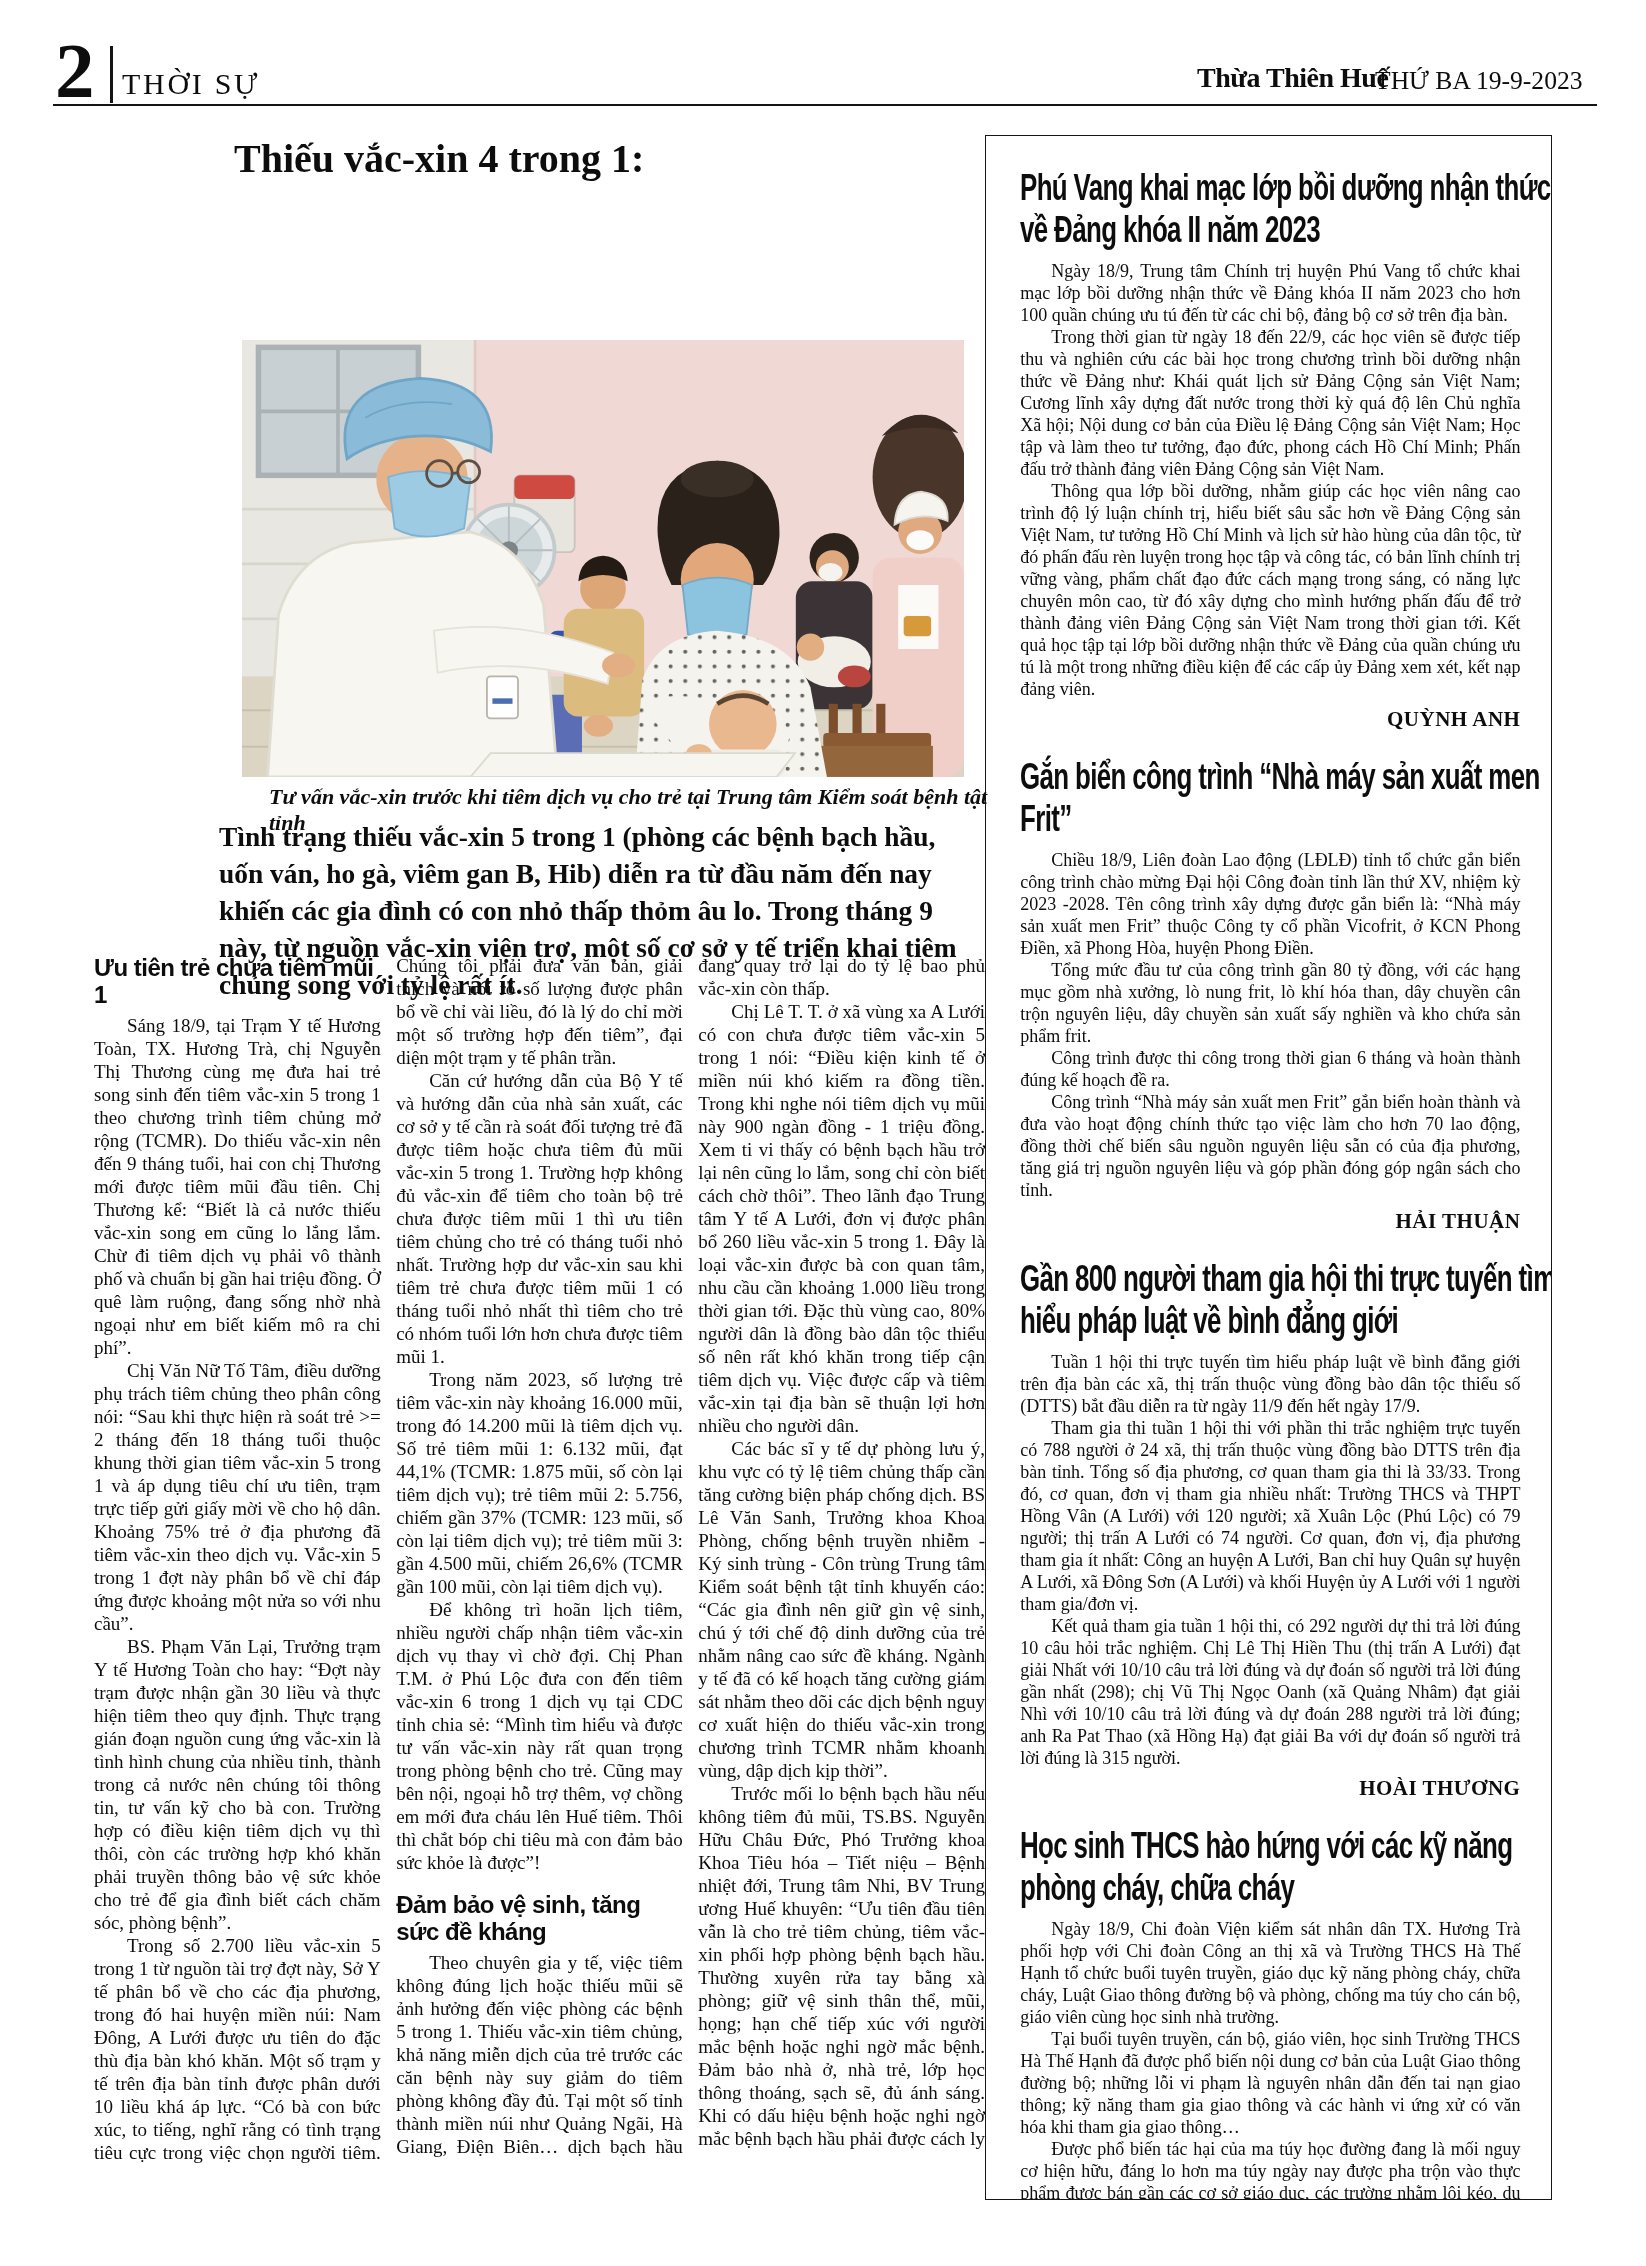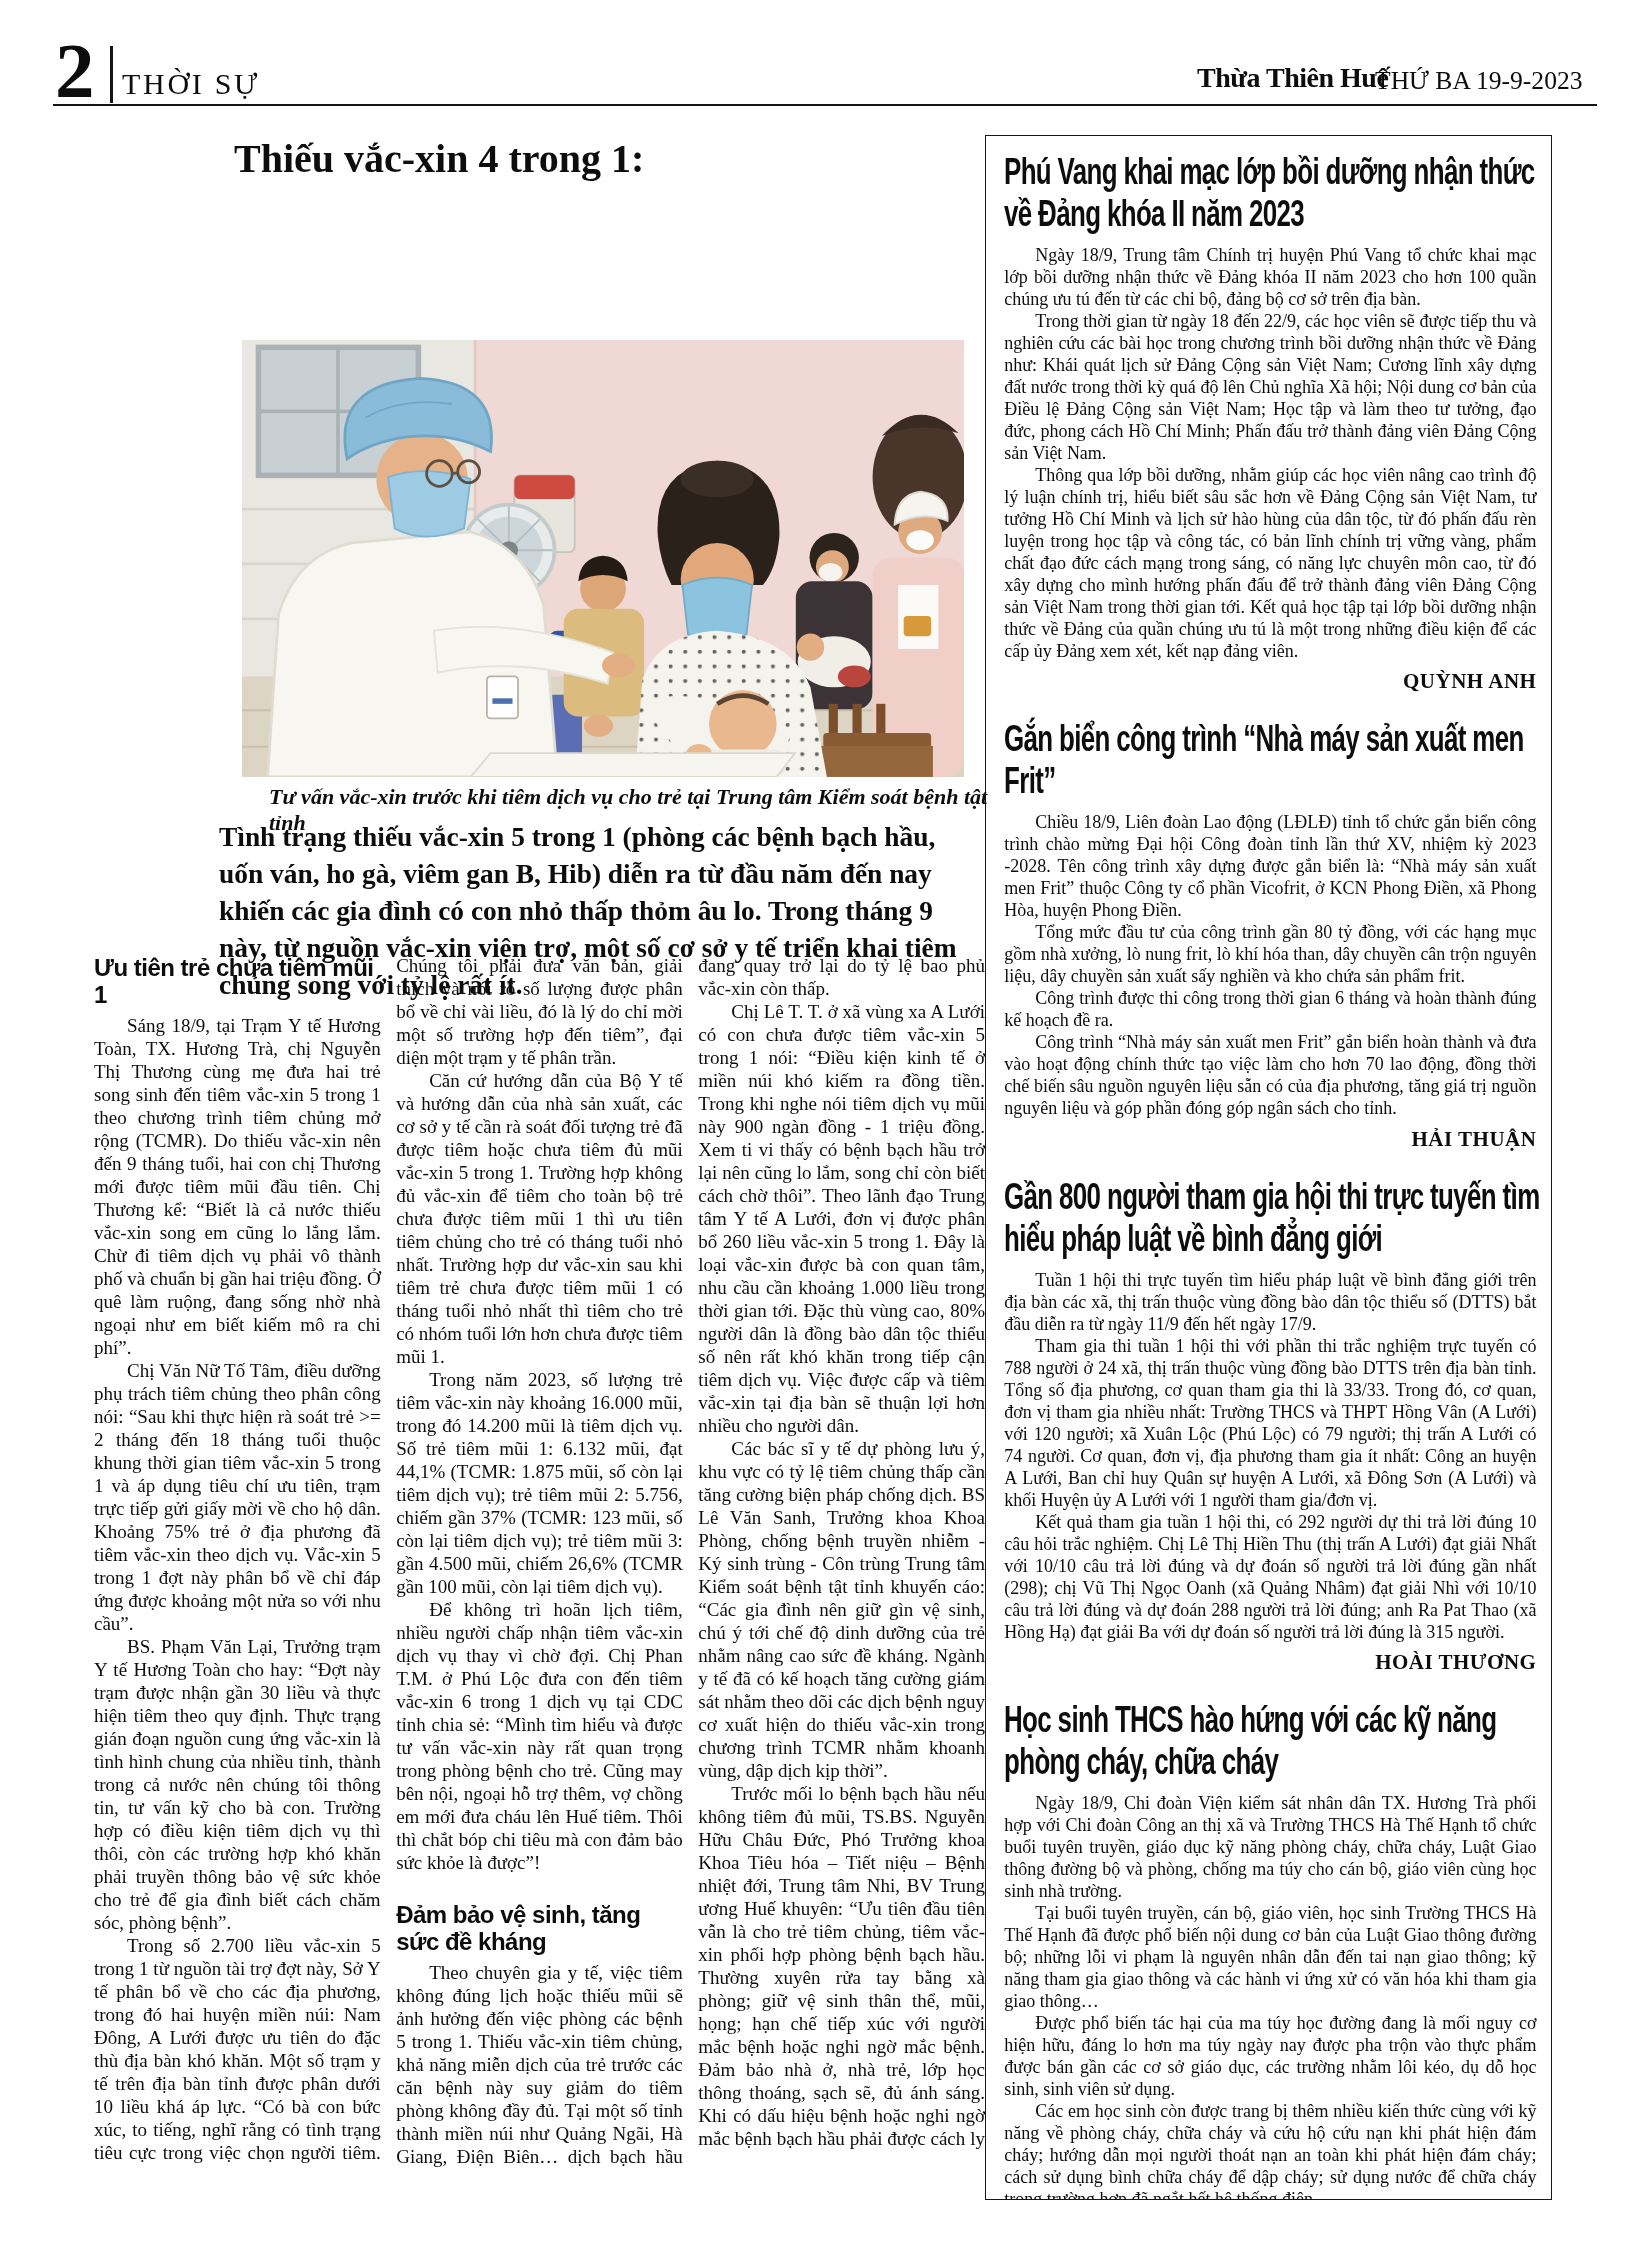--- a/index.html
+++ b/index.html
@@ -19,27 +19,27 @@
   .kicker{position:absolute;left:234px;top:137px;font:bold 40px/1.1 "Liberation Serif",serif;}
   .headline-wrap{position:absolute;left:217px;top:194px;width:775px;height:111px;}
   .headline-text{font-family:"Liberation Sans",sans-serif;font-weight:bold;font-size:108px;fill:#000;}
   .photo-box{position:absolute;left:242px;top:340px;width:722px;height:437px;background:#e9e1da;}
   .caption{position:absolute;left:245px;top:784px;width:742px;font:italic bold 22px/1.2 "Liberation Serif",serif;margin-left:24px;}
   .lead{position:absolute;left:219px;top:819px;width:766px;font:bold 27.4px/37px "Liberation Serif",serif;text-align:left;}
   .body-cols{position:absolute;left:94px;top:954px;width:891px;height:1229px;
              column-count:3;column-gap:15.5px;column-fill:auto;overflow:hidden;
              font:19px/23px "Liberation Serif",serif;text-align:justify;}
   .subhead{font:bold 24px/27.4px "Liberation Sans",sans-serif;letter-spacing:-0.5px;margin:0 0 5.5px 0;text-align:left;}
-  .subhead.second{margin-top:27px;margin-bottom:5.5px;}
+  .subhead.second{margin-top:17px;margin-bottom:5.5px;}
   p.mpara{margin:0;text-indent:33px;}
 
   
   .side-box{position:absolute;left:985px;top:135px;width:567px;height:2065px;border:1.8px solid #161616;
             box-sizing:border-box;padding:14.6px 14.6px 0 18.3px;overflow:hidden;}
-  .side-article{margin:0;}
+  .side-article{margin:16px;}
   .side-title{font:bold 37px/42px "Liberation Sans",sans-serif;letter-spacing:-0.9px;margin:0 0 9.1px 0;
               width:777px;transform:scaleX(0.70);transform-origin:left top;text-align:left;}
   .side-article + .side-article .side-title{margin-top:24px;}
   p.spara{margin:0;text-indent:31px;font:18px/22px "Liberation Serif",serif;text-align:justify;}
   .side-author{text-align:right;font:bold 21px/1.2 "Liberation Serif",serif;margin:7.3px 0 1.8px 0;letter-spacing:0.5px;}
 </style>
 </head>
 <body>
 
 <div id="page">

